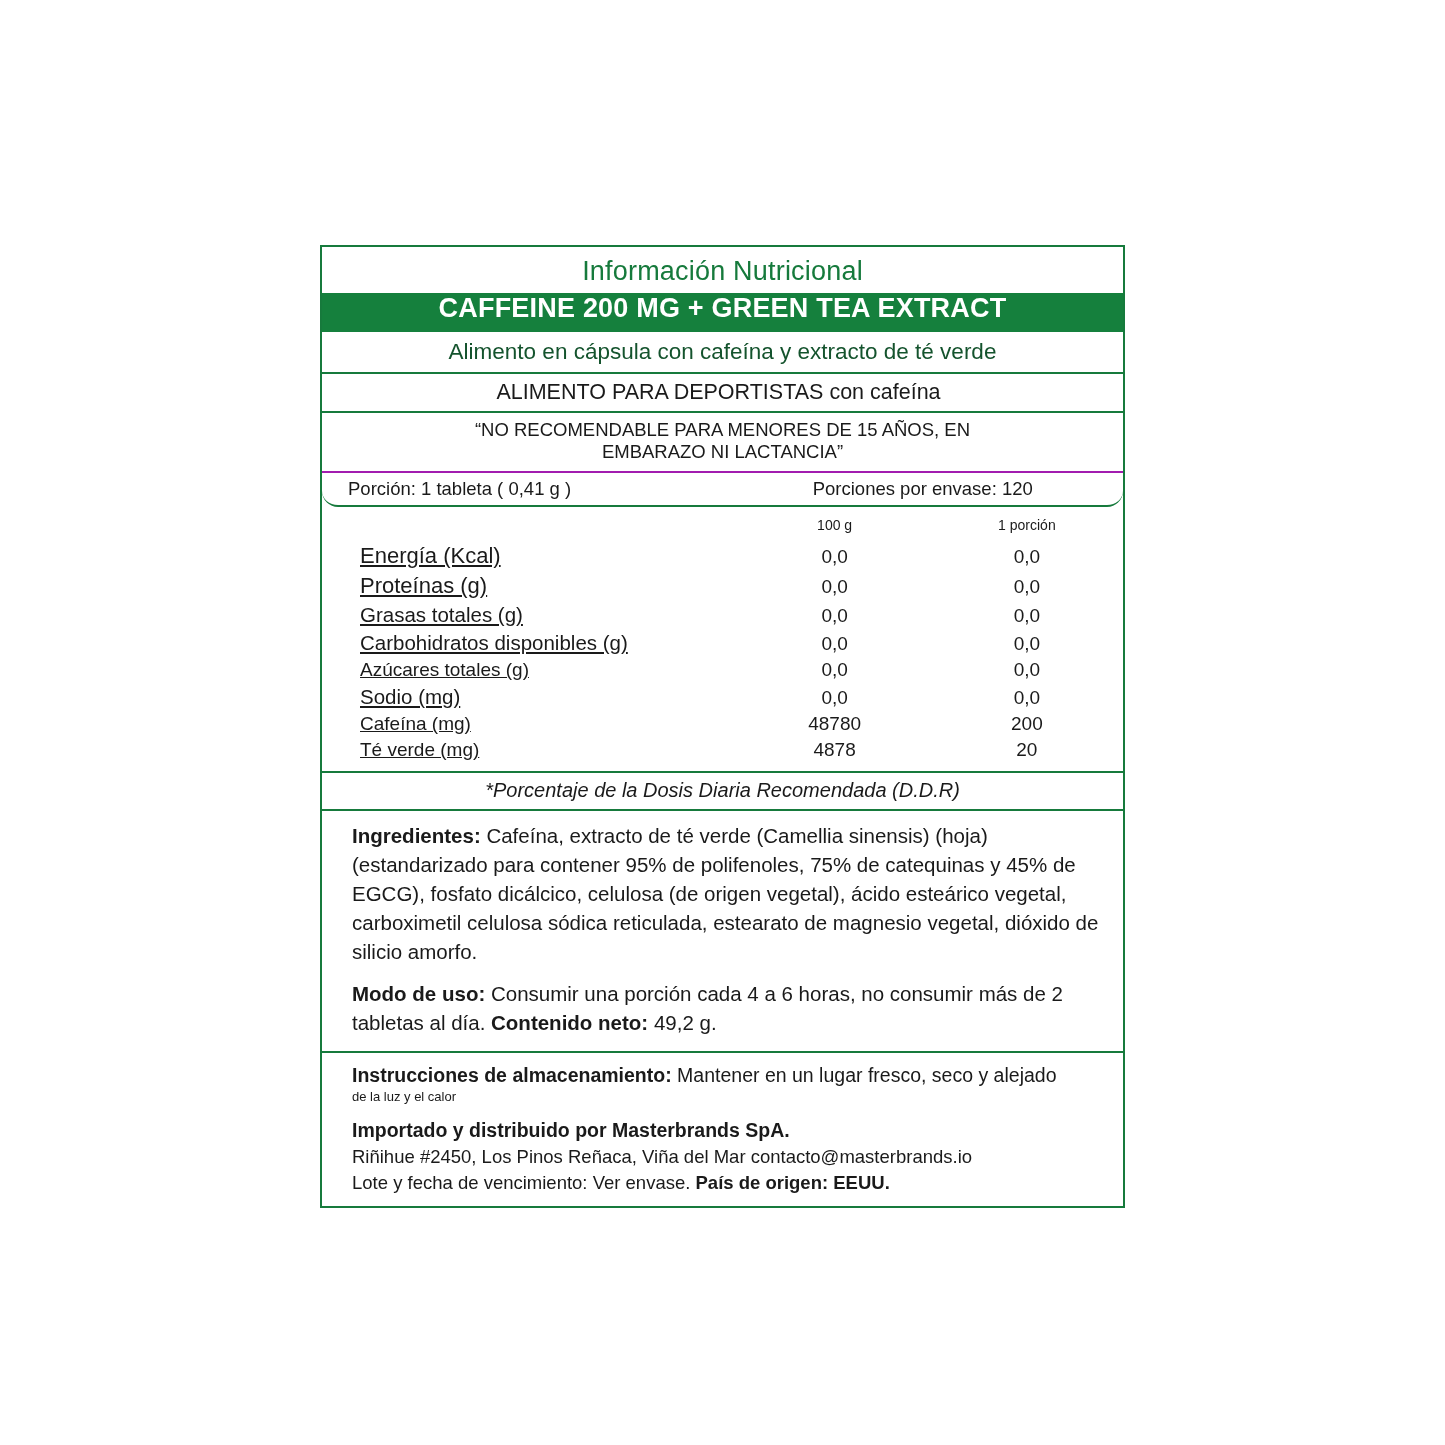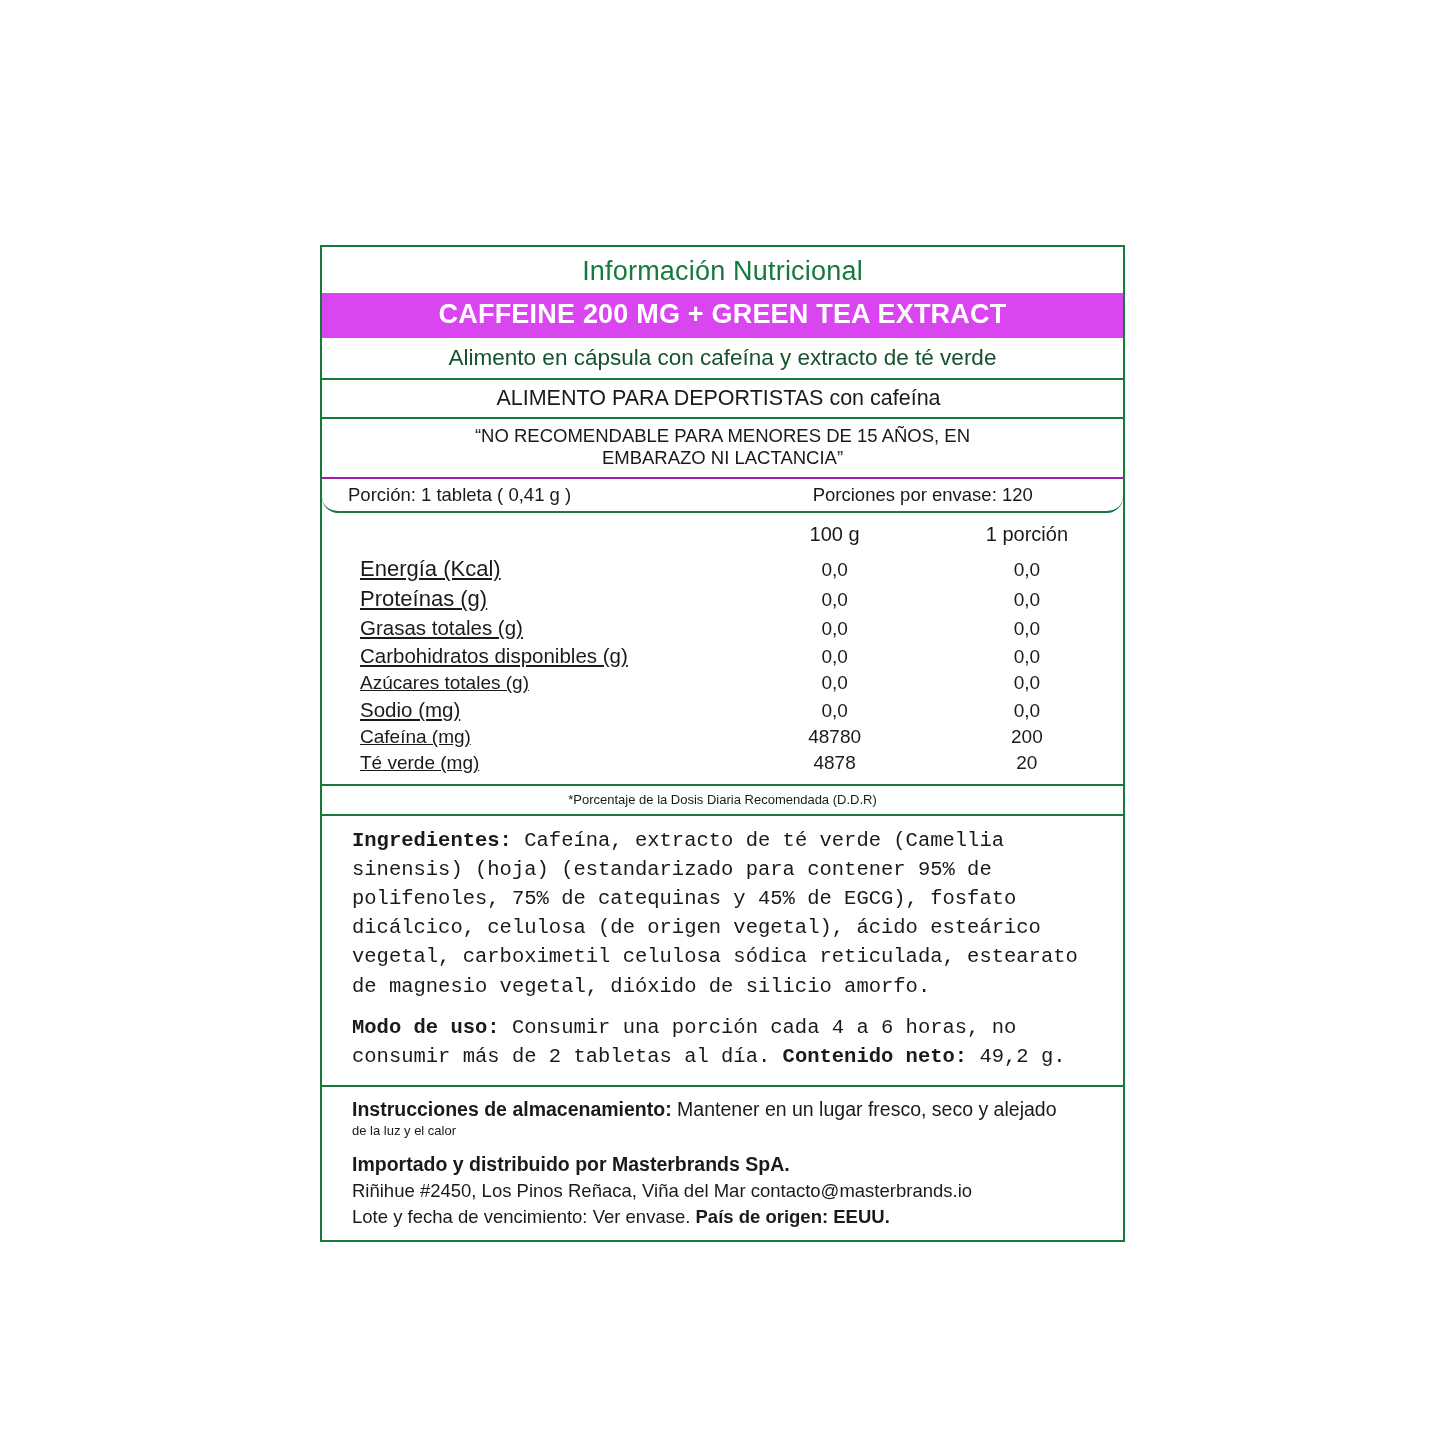--- a/index.html
+++ b/index.html
@@ -26,26 +26,26 @@
   }
   .title {
     text-align: center;
     color: #167a3c;
     font-size: 27px;
     letter-spacing: 0.2px;
     padding: 10px 0 8px 0;
     line-height: 1.05;
   }
   .greenbar {
-    background: #d946ef;
+    background: #15803d;
     color: #ffffff;
     font-weight: bold;
     text-align: center;
     font-size: 27px;
-    padding: 6px 0 8px 0;
+    padding: 0 0 8px 0;
     letter-spacing: 0.2px;
   }
   .subtitle {
     text-align: center;
     font-size: 22.5px;
     padding: 7px 0 7px 0;
     border-bottom: 2px solid #167a3c;
     color: #14532d;
   }
   .sportline {
@@ -94,41 +94,42 @@
   }
   table.nutri td.c1 {
     width: 24%;
     text-align: center;
   }
   table.nutri td.c2 {
     width: 24%;
     text-align: center;
   }
   table.nutri tr.head td {
-    font-size: 20px;
+    font-size: 14px;
     padding-top: 10px;
     padding-bottom: 8px;
   }
   .big { font-size: 22px; }
   .med { font-size: 20.5px; }
   .sm  { font-size: 19px; }
   .nutri-wrap { padding-bottom: 8px; border-bottom: 2px solid #167a3c; }
   .ddr {
     text-align: center;
-    font-size: 13px;
+    font-size: 20px;
     padding: 6px 0 7px 0;
     border-bottom: 2px solid #167a3c;
+    font-style: italic;
   }
   .ingred {
     font-size: 20.5px;
     line-height: 1.42;
     padding: 10px 24px 12px 30px;
     border-bottom: 2px solid #167a3c;
   }
-  .ingred p { margin: 0 0 12px 0; font-family: Liberation Mono, monospace; }
+  .ingred p { margin: 0 0 12px 0; }
   .ingred p:last-child { margin-bottom: 2px; }
   .storage {
     font-size: 19.5px;
     line-height: 1.35;
     padding: 9px 24px 10px 30px;
   }
   .storage .l2 { font-size: 13px; }
   .storage .imp { margin-top: 11px; font-size: 19.5px; }
   .storage .addr { font-size: 18.5px; margin-top: 2px; }
   .storage .lote { font-size: 18.5px; margin-top: 1px; }

